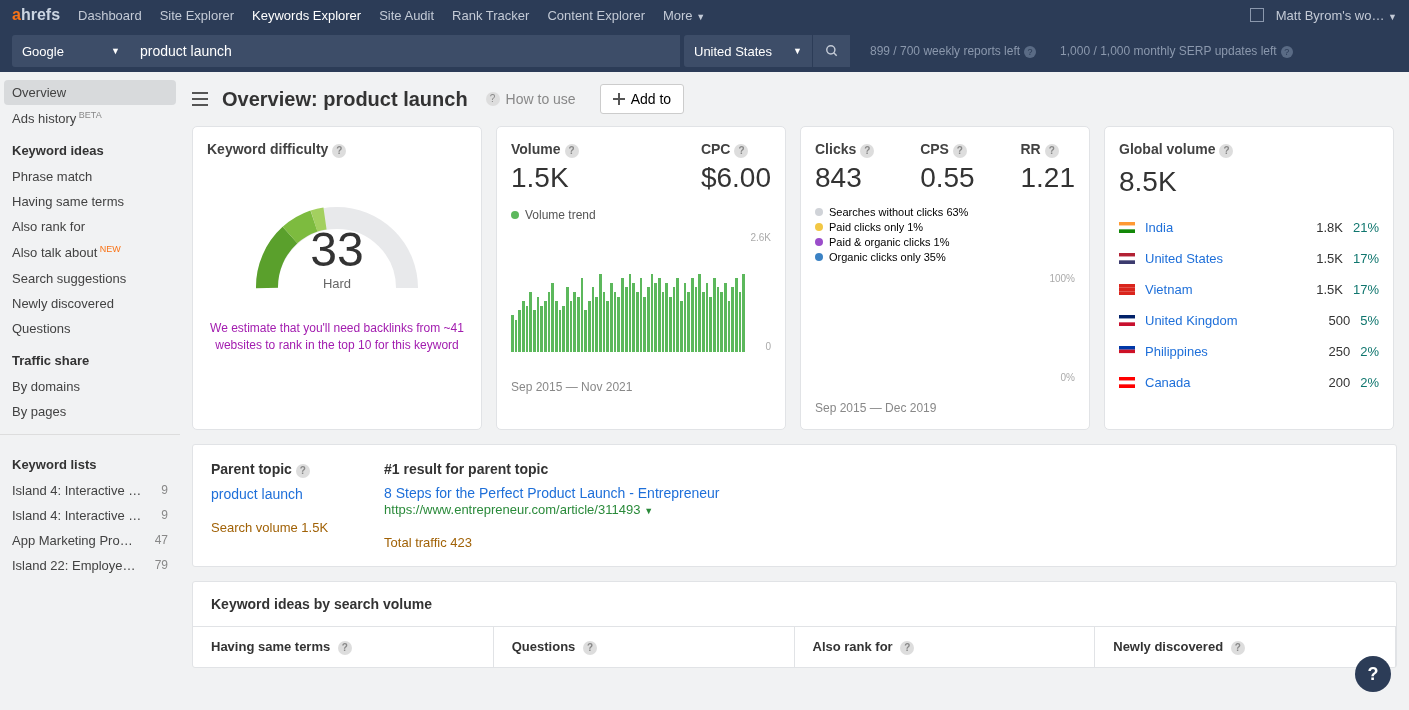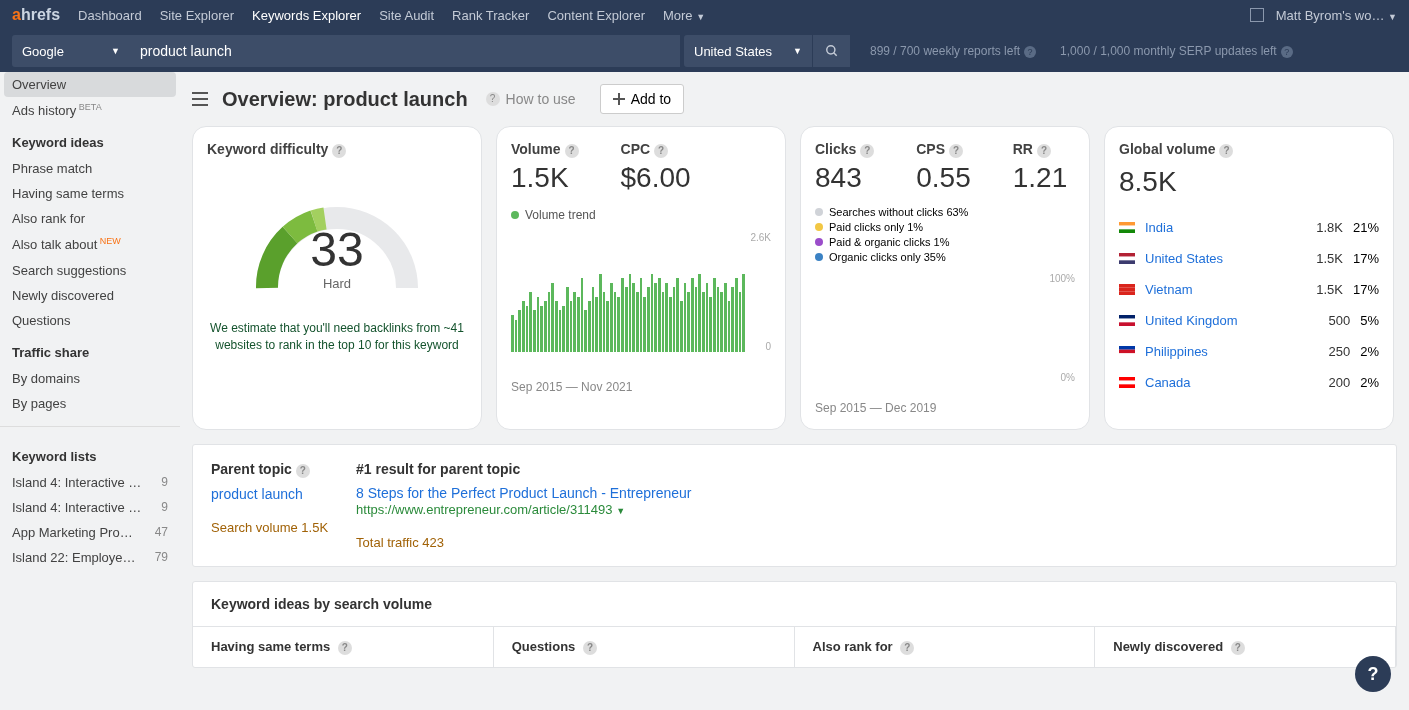--- a/index.html
+++ b/index.html
@@ -22,54 +22,54 @@
 .keyword-input { background: #3d4d68; height: 32px; flex: 1; max-width: 550px; color: #fff; border: none; padding: 0 10px; font-size: 14px; outline: none; }
 .country-select { background: #3d4d68; height: 32px; width: 128px; margin-left: 4px; display: flex; align-items: center; padding: 0 10px; justify-content: space-between; font-size: 13px; color: #fff; border-radius: 3px 0 0 3px; }
 .search-btn { background: #3d4d68; height: 32px; width: 38px; display: flex; align-items: center; justify-content: center; border-left: 1px solid #2c3c57; }
 .reports-info { margin-left: 20px; font-size: 12px; color: #8b98ad; display: flex; gap: 24px; }
 .info-icon-sm { display: inline-block; width: 12px; height: 12px; border-radius: 50%; background: #5a6b85; font-size: 9px; text-align: center; line-height: 12px; color: #2c3c57; margin-left: 4px; }
 
 
 .main { display: flex; height: calc(710px - 72px); }
 
 
-.sidebar { width: 180px; background: #f1f2f3; padding: 0 0; overflow-y: auto; }
+.sidebar { width: 180px; background: #f1f2f3; padding: 8px 0; overflow-y: auto; }
 .sidebar-item { padding: 5px 12px; cursor: pointer; font-size: 13px; color: #424242; display: flex; justify-content: space-between; align-items: center; }
 .sidebar-item.active { background: #d8dadc; border-radius: 4px; margin: 0 4px; padding: 5px 8px; }
 .sidebar-header { padding: 12px 12px 6px; font-weight: bold; font-size: 13px; color: #333; }
 .badge-beta { font-size: 9px; vertical-align: super; color: #888; }
 .badge-new { font-size: 9px; vertical-align: super; color: #f97316; }
 .sidebar-count { color: #888; font-size: 12px; }
 .sidebar-divider { border-top: 1px solid #ddd; margin: 10px 0; }
 
 
 .content { flex: 1; overflow-y: auto; padding: 0px 12px 12px; }
 .content-header { display: flex; align-items: center; padding: 12px 0; gap: 14px; }
 .burger-icon { cursor: pointer; }
 .page-title { font-size: 20px; font-weight: bold; color: #333; }
 .howto { color: #888; display: flex; align-items: center; gap: 6px; font-size: 14px; }
 .serp-pill { background: #fff; border: 1px solid #ddd; border-radius: 20px; padding: 6px 14px; font-size: 13px; color: #555; margin-left: auto; }
 .serp-pill .update-link { color: #1e6fd9; font-weight: bold; }
 .addto-btn { background: #fff; border: 1px solid #ccc; border-radius: 3px; padding: 6px 12px; font-size: 14px; display: flex; align-items: center; gap: 6px; margin-left: 10px; }
 
 
 .cards-row { display: grid; grid-template-columns: 290px 290px 290px 290px; gap: 14px; }
-.card { background: #fff; border: 1px solid #e1e3e6; border-radius: 14px; padding: 14px; }
+.card { background: #fff; border: 1px solid #e1e3e6; border-radius: 5px; padding: 14px; }
 .card-label { font-size: 14px; font-weight: bold; color: #424242; margin-bottom: 8px; }
 .help-icon { display: inline-block; width: 14px; height: 14px; border-radius: 50%; background: #ddd; font-size: 10px; text-align: center; line-height: 14px; color: #888; margin-left: 4px; }
 
 
 .kd-gauge-wrap { text-align: center; position: relative; }
 .kd-gauge { width: 180px; height: 100px; margin: 20px auto 0; position: relative; }
 .kd-value { font-size: 48px; font-weight: 400; color: #333; position: absolute; top: 44px; left: 0; right: 0; }
 .kd-rating { font-size: 13px; color: #666; position: absolute; top: 98px; left: 0; right: 0; }
-.kd-desc { font-size: 12px; color: #14532d; text-align: center; margin-top: 42px; line-height: 1.4; }
-
-
-.metrics-row { display: flex; gap: 42px; }
+.kd-desc { font-size: 12px; color: #a21caf; text-align: center; margin-top: 42px; line-height: 1.4; }
+
+
+.metrics-row { display: flex; gap: 42px; justify-content: space-between; }
 .metric { }
 .metric-label { font-size: 14px; font-weight: bold; color: #424242; }
 .metric-value { font-size: 28px; font-weight: 400; color: #333; margin-top: 4px; }
 .legend-item { font-size: 12px; color: #555; margin-top: 14px; display: flex; align-items: center; gap: 6px; }
 .dot { width: 8px; height: 8px; border-radius: 50%; display: inline-block; }
 .mini-chart { height: 140px; margin-top: 10px; position: relative; }
 .chart-axis-label { position: absolute; right: 0; font-size: 10px; color: #aaa; }
 .chart-date { font-size: 12px; color: #888; margin-top: 8px; }
 .bars { display: flex; align-items: flex-end; height: 120px; gap: 1px; margin-right: 26px; }
 .bar { flex: 1; background: #5cb85c; min-width: 2px; }
@@ -80,24 +80,24 @@
 .stacked-bars { display: flex; align-items: flex-end; height: 110px; gap: 3px; margin-right: 30px; margin-top: 10px; }
 .stacked-bar { flex: 1; display: flex; flex-direction: column-reverse; }
 .seg { width: 100%; }
 
 
 .gv-list { margin-top: 14px; }
 .gv-row { display: flex; align-items: center; padding: 8px 0; font-size: 13px; }
 .flag { width: 16px; height: 11px; margin-right: 10px; }
 .gv-country { color: #1e6fd9; flex: 1; }
 .gv-vol { color: #333; margin-right: 10px; }
-.gv-pct { color: #000000; }
-
-
-.parent-section { background: #fff; border: 1px solid #e1e3e6; border-radius: 3px; padding: 16px 18px; margin-top: 14px; display: flex; gap: 28px; }
+.gv-pct { color: #0f766e; }
+
+
+.parent-section { background: #fff; border: 1px solid #e1e3e6; border-radius: 3px; padding: 16px 18px; margin-top: 14px; display: flex; gap: 56px; }
 .parent-col { }
 .section-label { font-weight: bold; font-size: 14px; color: #333; margin-bottom: 8px; }
 .link-blue { color: #1e6fd9; font-size: 14px; }
 .link-green { color: #2a8a3a; font-size: 13px; }
 .sub-text { font-size: 13px; color: #a16207; margin-top: 18px; }
 
 
 .ideas-section { background: #fff; border: 1px solid #e1e3e6; border-radius: 3px; margin-top: 14px; }
 .ideas-header { padding: 14px 18px; font-weight: bold; font-size: 14px; color: #333; }
 .ideas-cols { display: grid; grid-template-columns: 1fr 1fr 1fr 1fr; }

